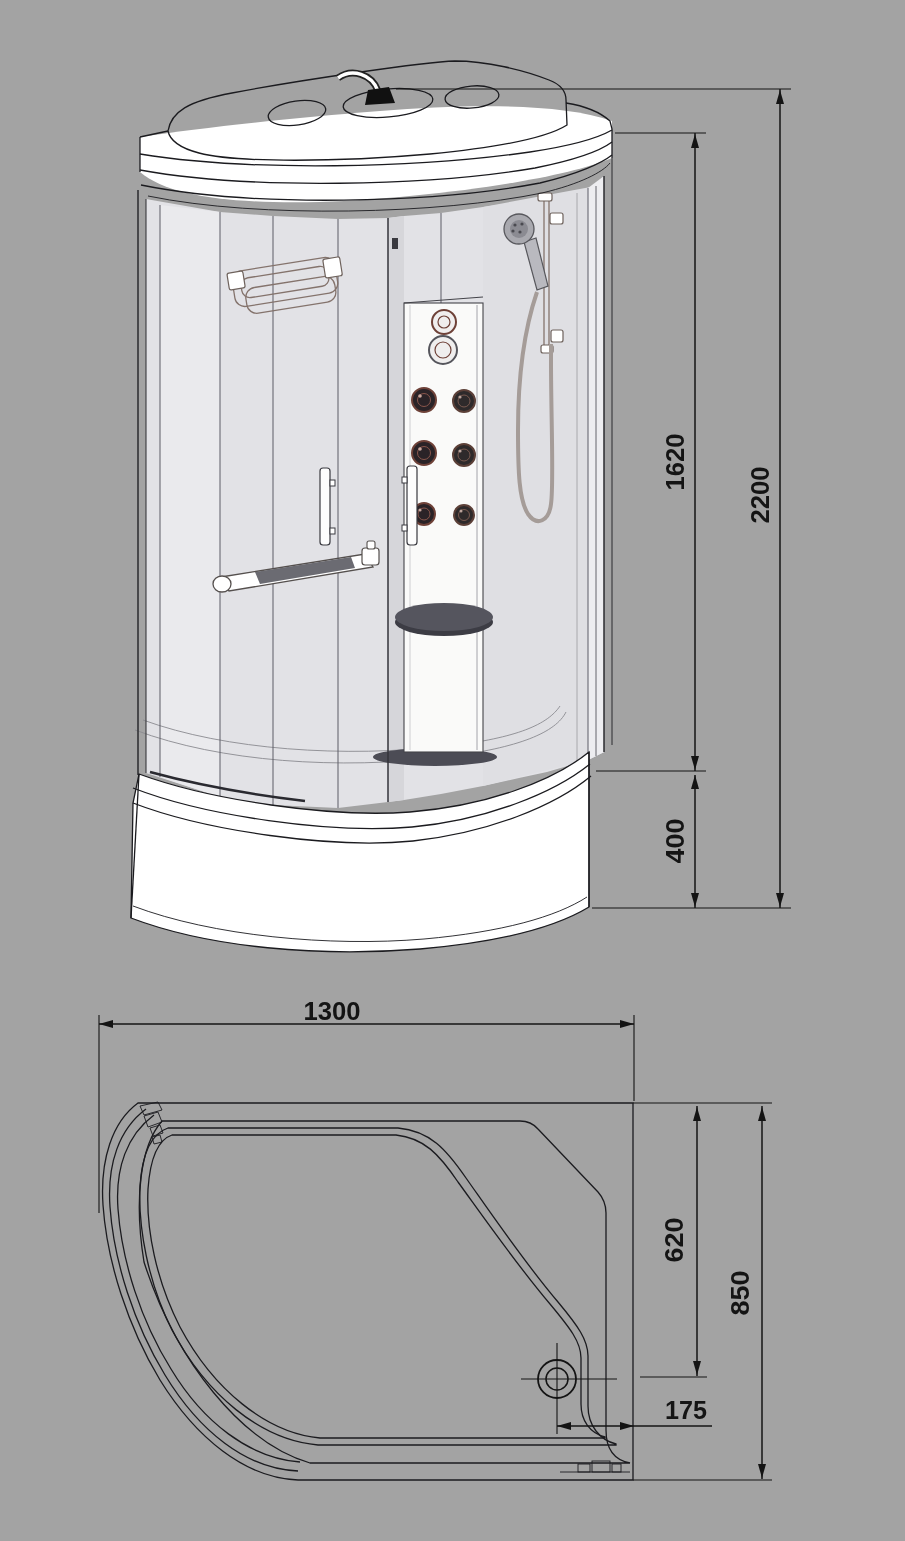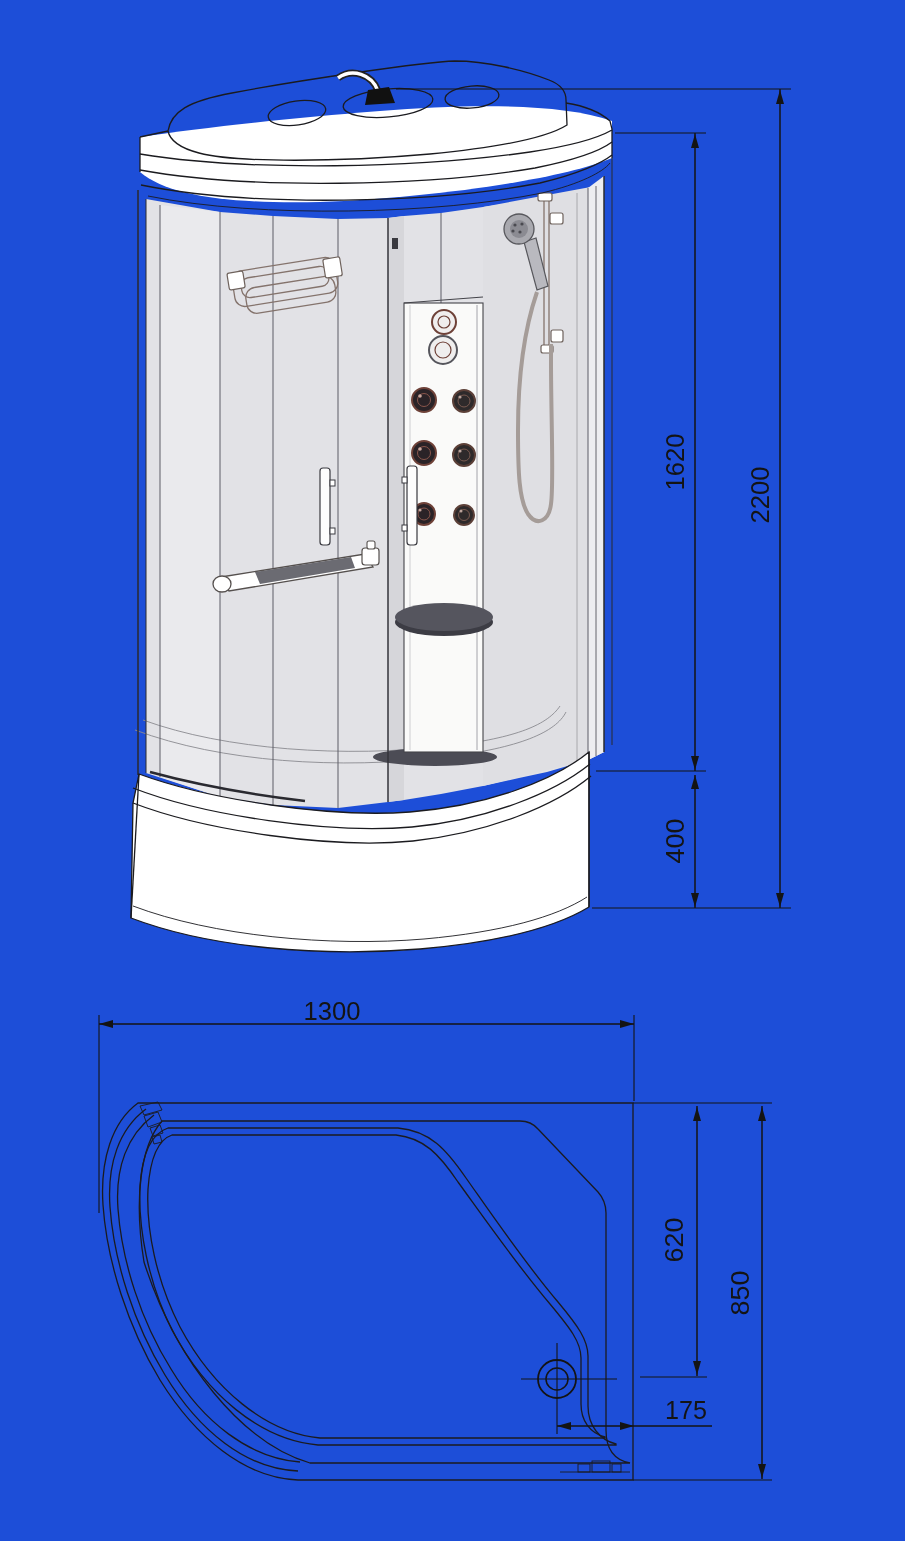--- a/index.html
+++ b/index.html
@@ -1,16 +1,16 @@
 <!DOCTYPE html>
 <html><head>
 <meta charset="utf-8">
 <style>
   html,body{margin:0;padding:0;background:#ffffff;}
-  .page{width:905px;height:1541px;background:#1d4ed8;position:relative;font-family:"Liberation Sans",sans-serif;}
+  .page{width:905px;height:1541px;background:#a3a3a3;position:relative;font-family:"Liberation Sans",sans-serif;font-weight:bold;}
   svg{display:block;}
   .ln{stroke:#1b1b1f;fill:none;stroke-width:1.3;}
   .thin{stroke:#1b1b1f;fill:none;stroke-width:0.9;}
   .faint{stroke:#8a8a90;fill:none;stroke-width:0.9;}
   .dim{stroke:#141414;fill:none;stroke-width:1.5;}
   .ext{stroke:#141414;fill:none;stroke-width:1.1;}
   .arrow{fill:#141414;stroke:none;}
   .hw{stroke:#84736c;fill:none;stroke-width:1.3;}
   .hwf{stroke:#6e625c;fill:#ffffff;stroke-width:1.2;}
   .dimtext{font-family:"Liberation Sans",sans-serif;font-size:26px;fill:#141414;}

